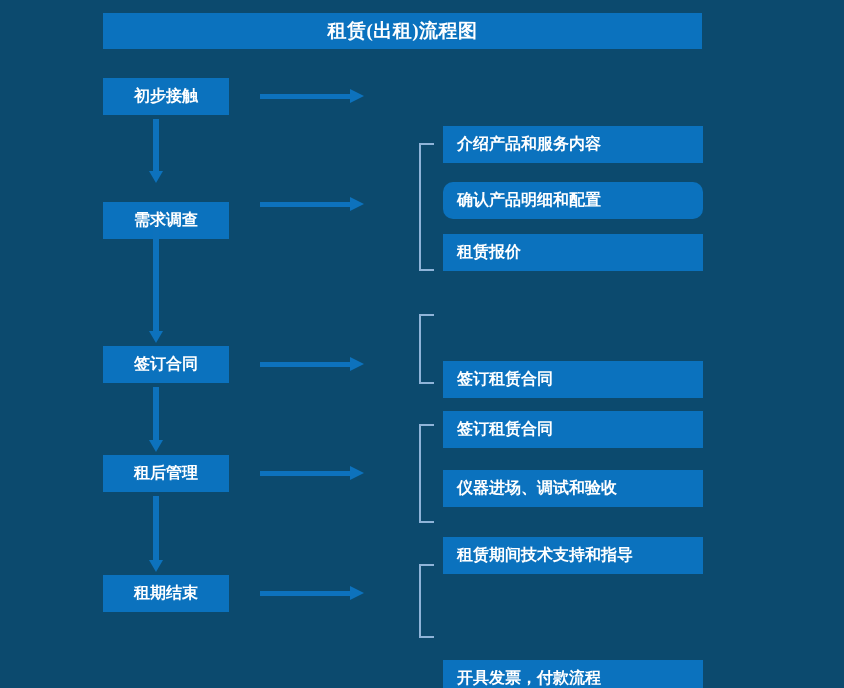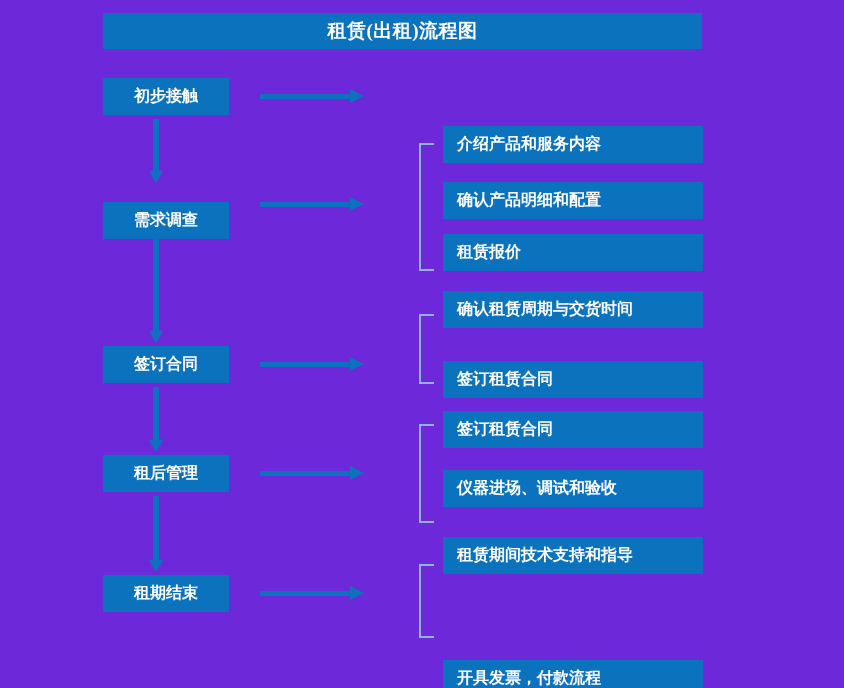--- a/index.html
+++ b/index.html
@@ -7,21 +7,21 @@
     width: 844px;
     height: 688px;
     background: #ffffff;
     font-family: "Liberation Serif", "DejaVu Serif", serif;
     overflow: hidden;
   }
   #canvas {
     position: relative;
     width: 844px;
     height: 688px;
-    background: #6d28d9;
+    background: #0c4a6e;
   }
 
   
   .title-bar {
     position: absolute;
     left: 103px;
     top: 13px;
     width: 599px;
     height: 36px;
     background: #0b72be;
@@ -185,25 +185,24 @@
       <div class="head"></div>
   </div>
 
   <div class="bracket" style="top:143px; height:128px;"></div>
   <div class="bracket" style="top:314px; height:70px;"></div>
   <div class="bracket" style="top:424px; height:99px;"></div>
   <div class="bracket" style="top:564px; height:74px;"></div>
 
   <div class="detail-box" style="top:78px;">介绍产品和服务内容</div>
 
-  <div class="detail-box" style="top:134px;">确认产品明细和配置</div>
+  <div class="detail-box" style="top:134px;border-radius:10px;">确认产品明细和配置</div>
 
   <div class="detail-box" style="top:186px;">租赁报价</div>
 
-  <div class="detail-box" style="top:243px;">确认租赁周期与交货时间</div>
 
   <div class="detail-box" style="top:313px;">签订租赁合同</div>
 
   <div class="detail-box" style="top:363px;">签订租赁合同</div>
 
   <div class="detail-box" style="top:422px;">仪器进场、调试和验收</div>
 
   <div class="detail-box" style="top:489px;">租赁期间技术支持和指导</div>
 
 

